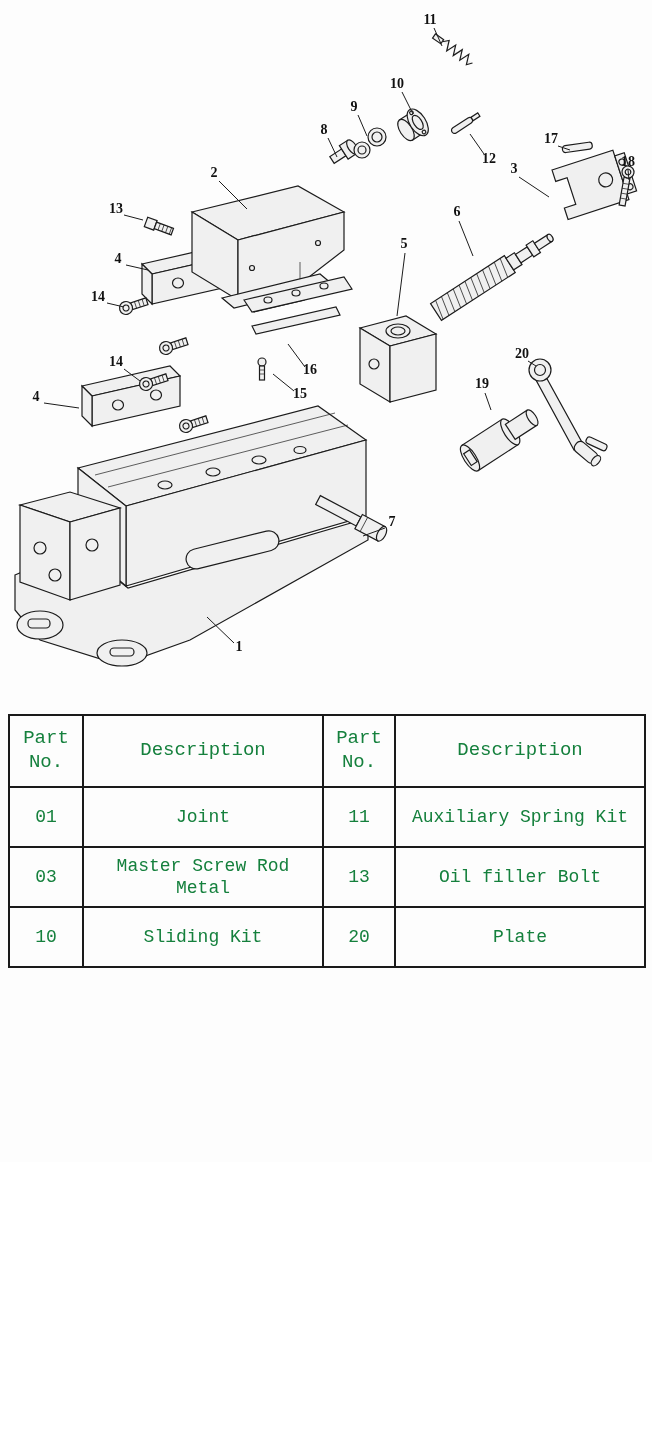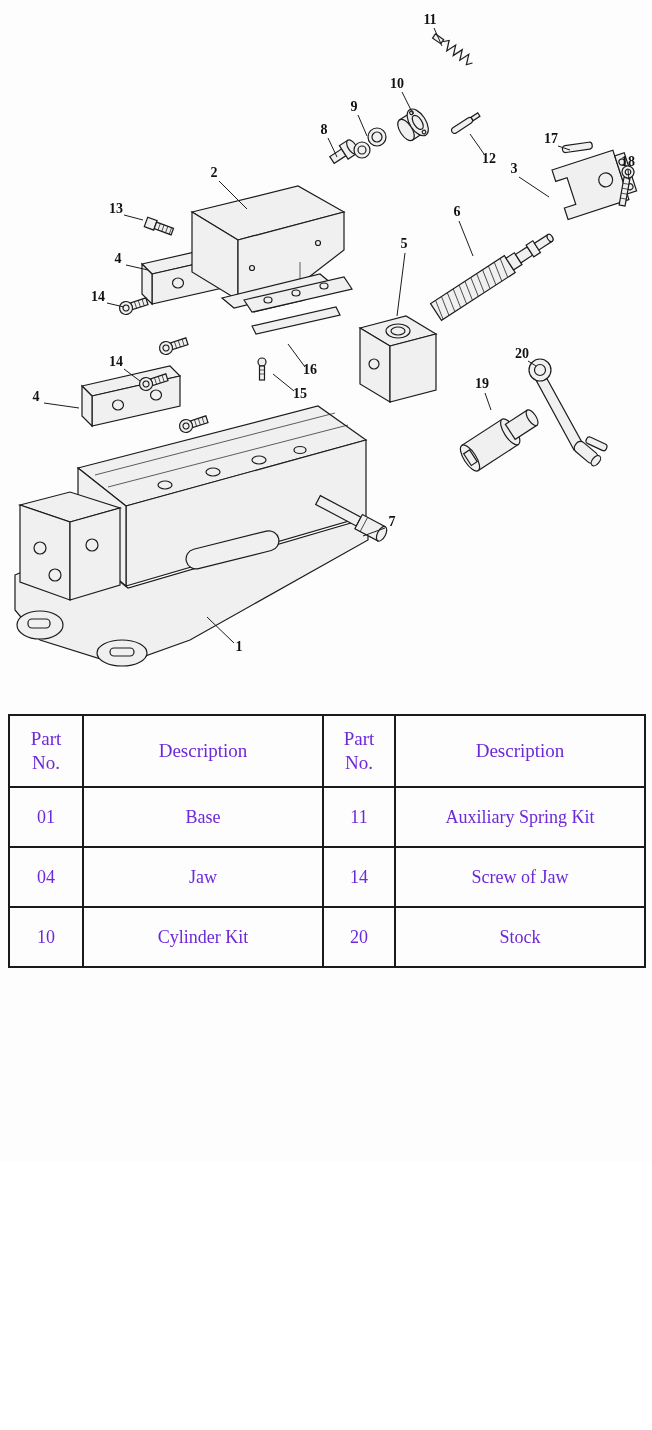--- a/index.html
+++ b/index.html
@@ -26,23 +26,23 @@
     text-anchor: middle;
   }
   .hole { fill: #ffffff; }
   .dark { fill: #555555; }
   
   .table-wrap { padding: 12px 8px 0 8px; }
   table.parts-table {
     border-collapse: collapse;
     width: 636px;
     table-layout: fixed;
-    font-family: Liberation Serif, serif;
+    font-family: Liberation Mono, monospace;
     font-size: 18px;
-    color: #6d28d9;
+    color: #15803d;
   }
   table.parts-table th, table.parts-table td {
     border: 2px solid #1a1a1a;
     text-align: center;
     vertical-align: middle;
     padding: 6px 4px;
     white-space: pre-line;
     font-weight: normal;
     line-height: 1.25;
   }
@@ -343,32 +343,33 @@
 No.</th>
           <th>Description</th>
           <th>Part
 No.</th>
           <th>Description</th>
         </tr>
       </thead>
       <tbody>
         <tr>
           <td>01</td>
-          <td>Base</td>
+          <td>Joint</td>
           <td>11</td>
           <td>Auxiliary Spring Kit</td>
         </tr>
         <tr>
-          <td>04</td>
-          <td>Jaw</td>
-          <td>14</td>
-          <td>Screw of Jaw</td>
+          <td>03</td>
+          <td>Master Screw Rod
+Metal</td>
+          <td>13</td>
+          <td>Oil filler Bolt</td>
         </tr>
         <tr>
           <td>10</td>
-          <td>Cylinder Kit</td>
+          <td>Sliding Kit</td>
           <td>20</td>
-          <td>Stock</td>
+          <td>Plate</td>
         </tr>
       </tbody>
     </table>
   </div>
 </div>
 
 </body></html>

